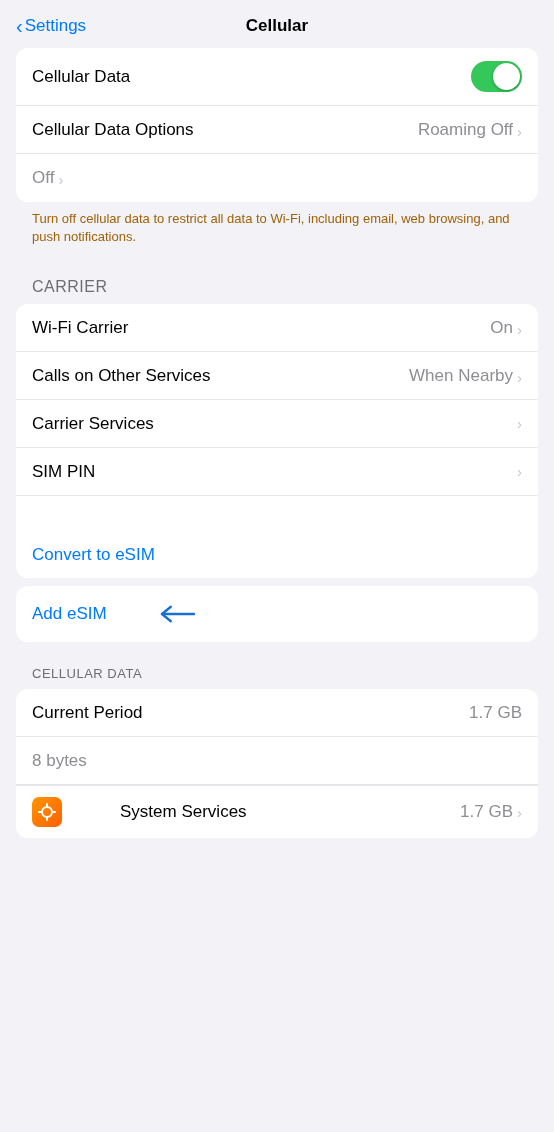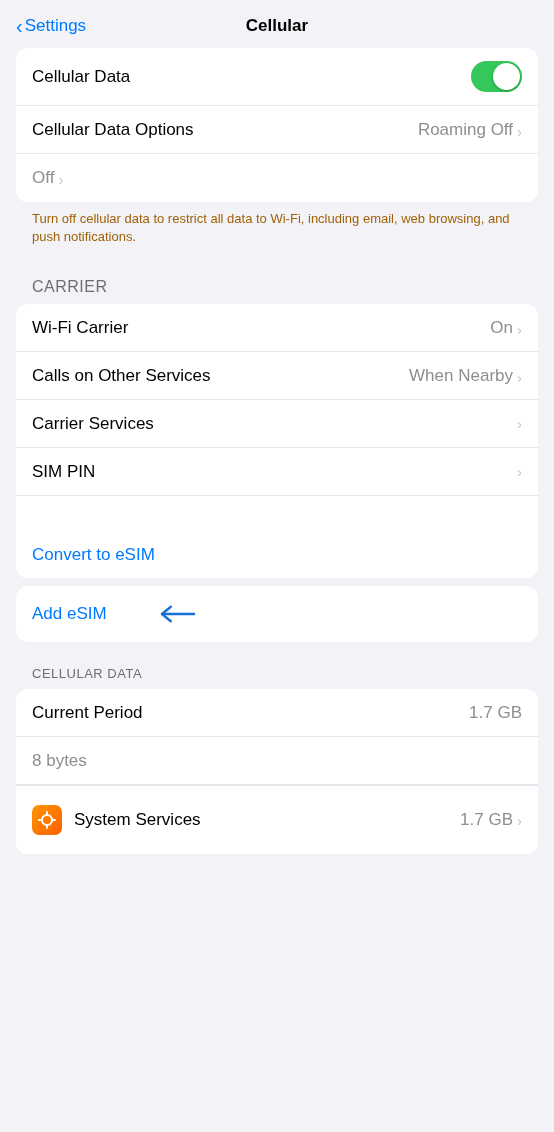--- a/index.html
+++ b/index.html
@@ -181,23 +181,24 @@
       color: #6d6d72;
       text-transform: uppercase;
       letter-spacing: 0.5px;
       padding: 16px 16px 8px 16px;
     }
 
     
     .partial-row {
       display: flex;
       align-items: center;
-      padding: 19px 16px;
+      padding: 11px 16px;
       background: #fff;
       border-top: 1px solid #e5e5ea;
+      gap: 46px;
     }
 
     .partial-icon {
       width: 30px;
       height: 30px;
       background: linear-gradient(135deg, #ff9500, #ff6000);
       border-radius: 7px;
       margin-right: 12px;
       display: flex;
       align-items: center;

